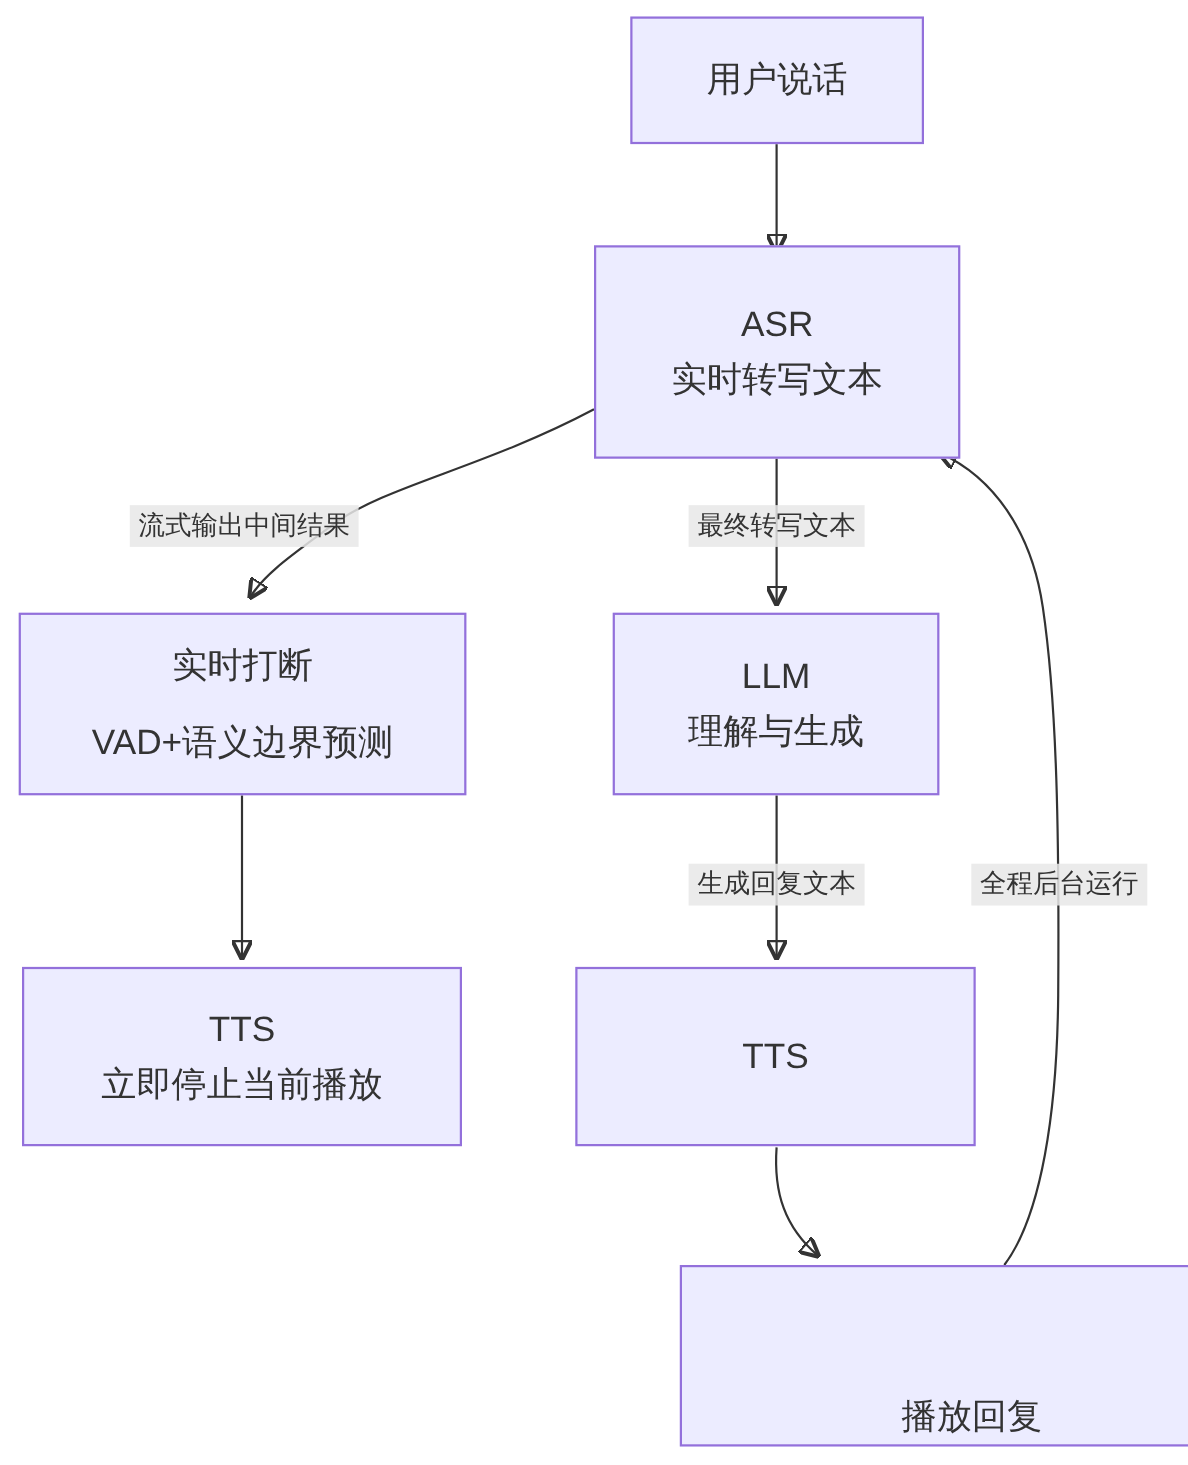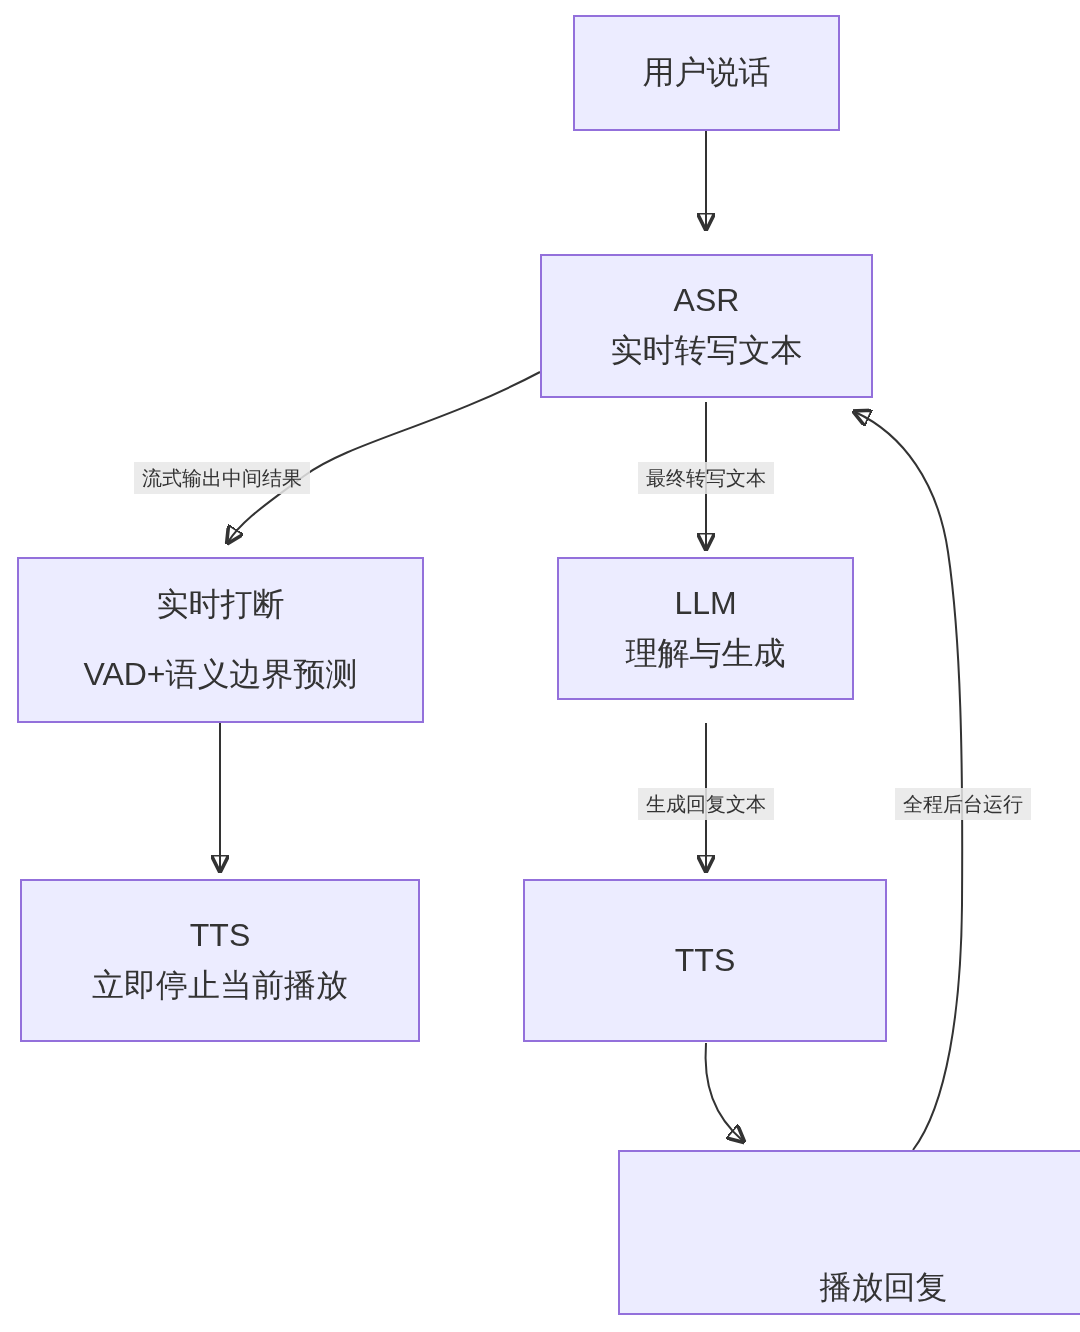--- a/index.html
+++ b/index.html
@@ -44,21 +44,21 @@
     color: var(--text-color);
     font-size: 32px;
     line-height: 1.55;
     z-index: 2;
   }
   .edge-label {
     position: absolute;
     transform: translate(-50%, -50%);
     background: var(--label-bg);
     color: var(--text-color);
-    font-size: 20px;
+    font-size: 24px;
     line-height: 1.4;
     padding: 2px 8px;
     white-space: nowrap;
     z-index: 3;
     text-align: center;
   }
 </style>
 </head>
 <body>
 
@@ -76,31 +76,31 @@
     <path d="M 220 723 L 220 870" marker-end="url(#arrow)"></path>
     <path d="M 706 723 L 706 870" marker-end="url(#arrow)"></path>
     <path d="M 706 1043 C 703 1085, 714 1116, 743 1141" marker-end="url(#arrow)"></path>
     <path d="M 913 1150 C 947 1105, 961 1010, 962 905 C 963 760, 961 640, 948 552 C 938 483, 903 434, 855 412" marker-end="url(#arrow)"></path>
   </svg>
 
   <div class="node" style="left:573px; top:15px; width:267px; height:116px;">
     <span>用户说话</span>
   </div>
 
-  <div class="node" style="left:540px; top:254px; width:333px; height:144px;">
+  <div class="node" style="left:540px; top:223px; width:333px; height:194px;">
     <span>ASR</span>
     <span>实时转写文本</span>
   </div>
 
   <div class="node" style="left:17px; top:557px; width:407px; height:166px;gap:20px;">
     <span>实时打断</span>
     <span>VAD+语义边界预测</span>
   </div>
 
-  <div class="node" style="left:557px; top:557px; width:297px; height:143px;">
+  <div class="node" style="left:557px; top:557px; width:297px; height:166px;">
     <span>LLM</span>
     <span>理解与生成</span>
   </div>
 
   <div class="node" style="left:20px; top:879px; width:400px; height:163px;">
     <span>TTS</span>
     <span>立即停止当前播放</span>
   </div>
 
   <div class="node" style="left:523px; top:879px; width:364px; height:163px;">

